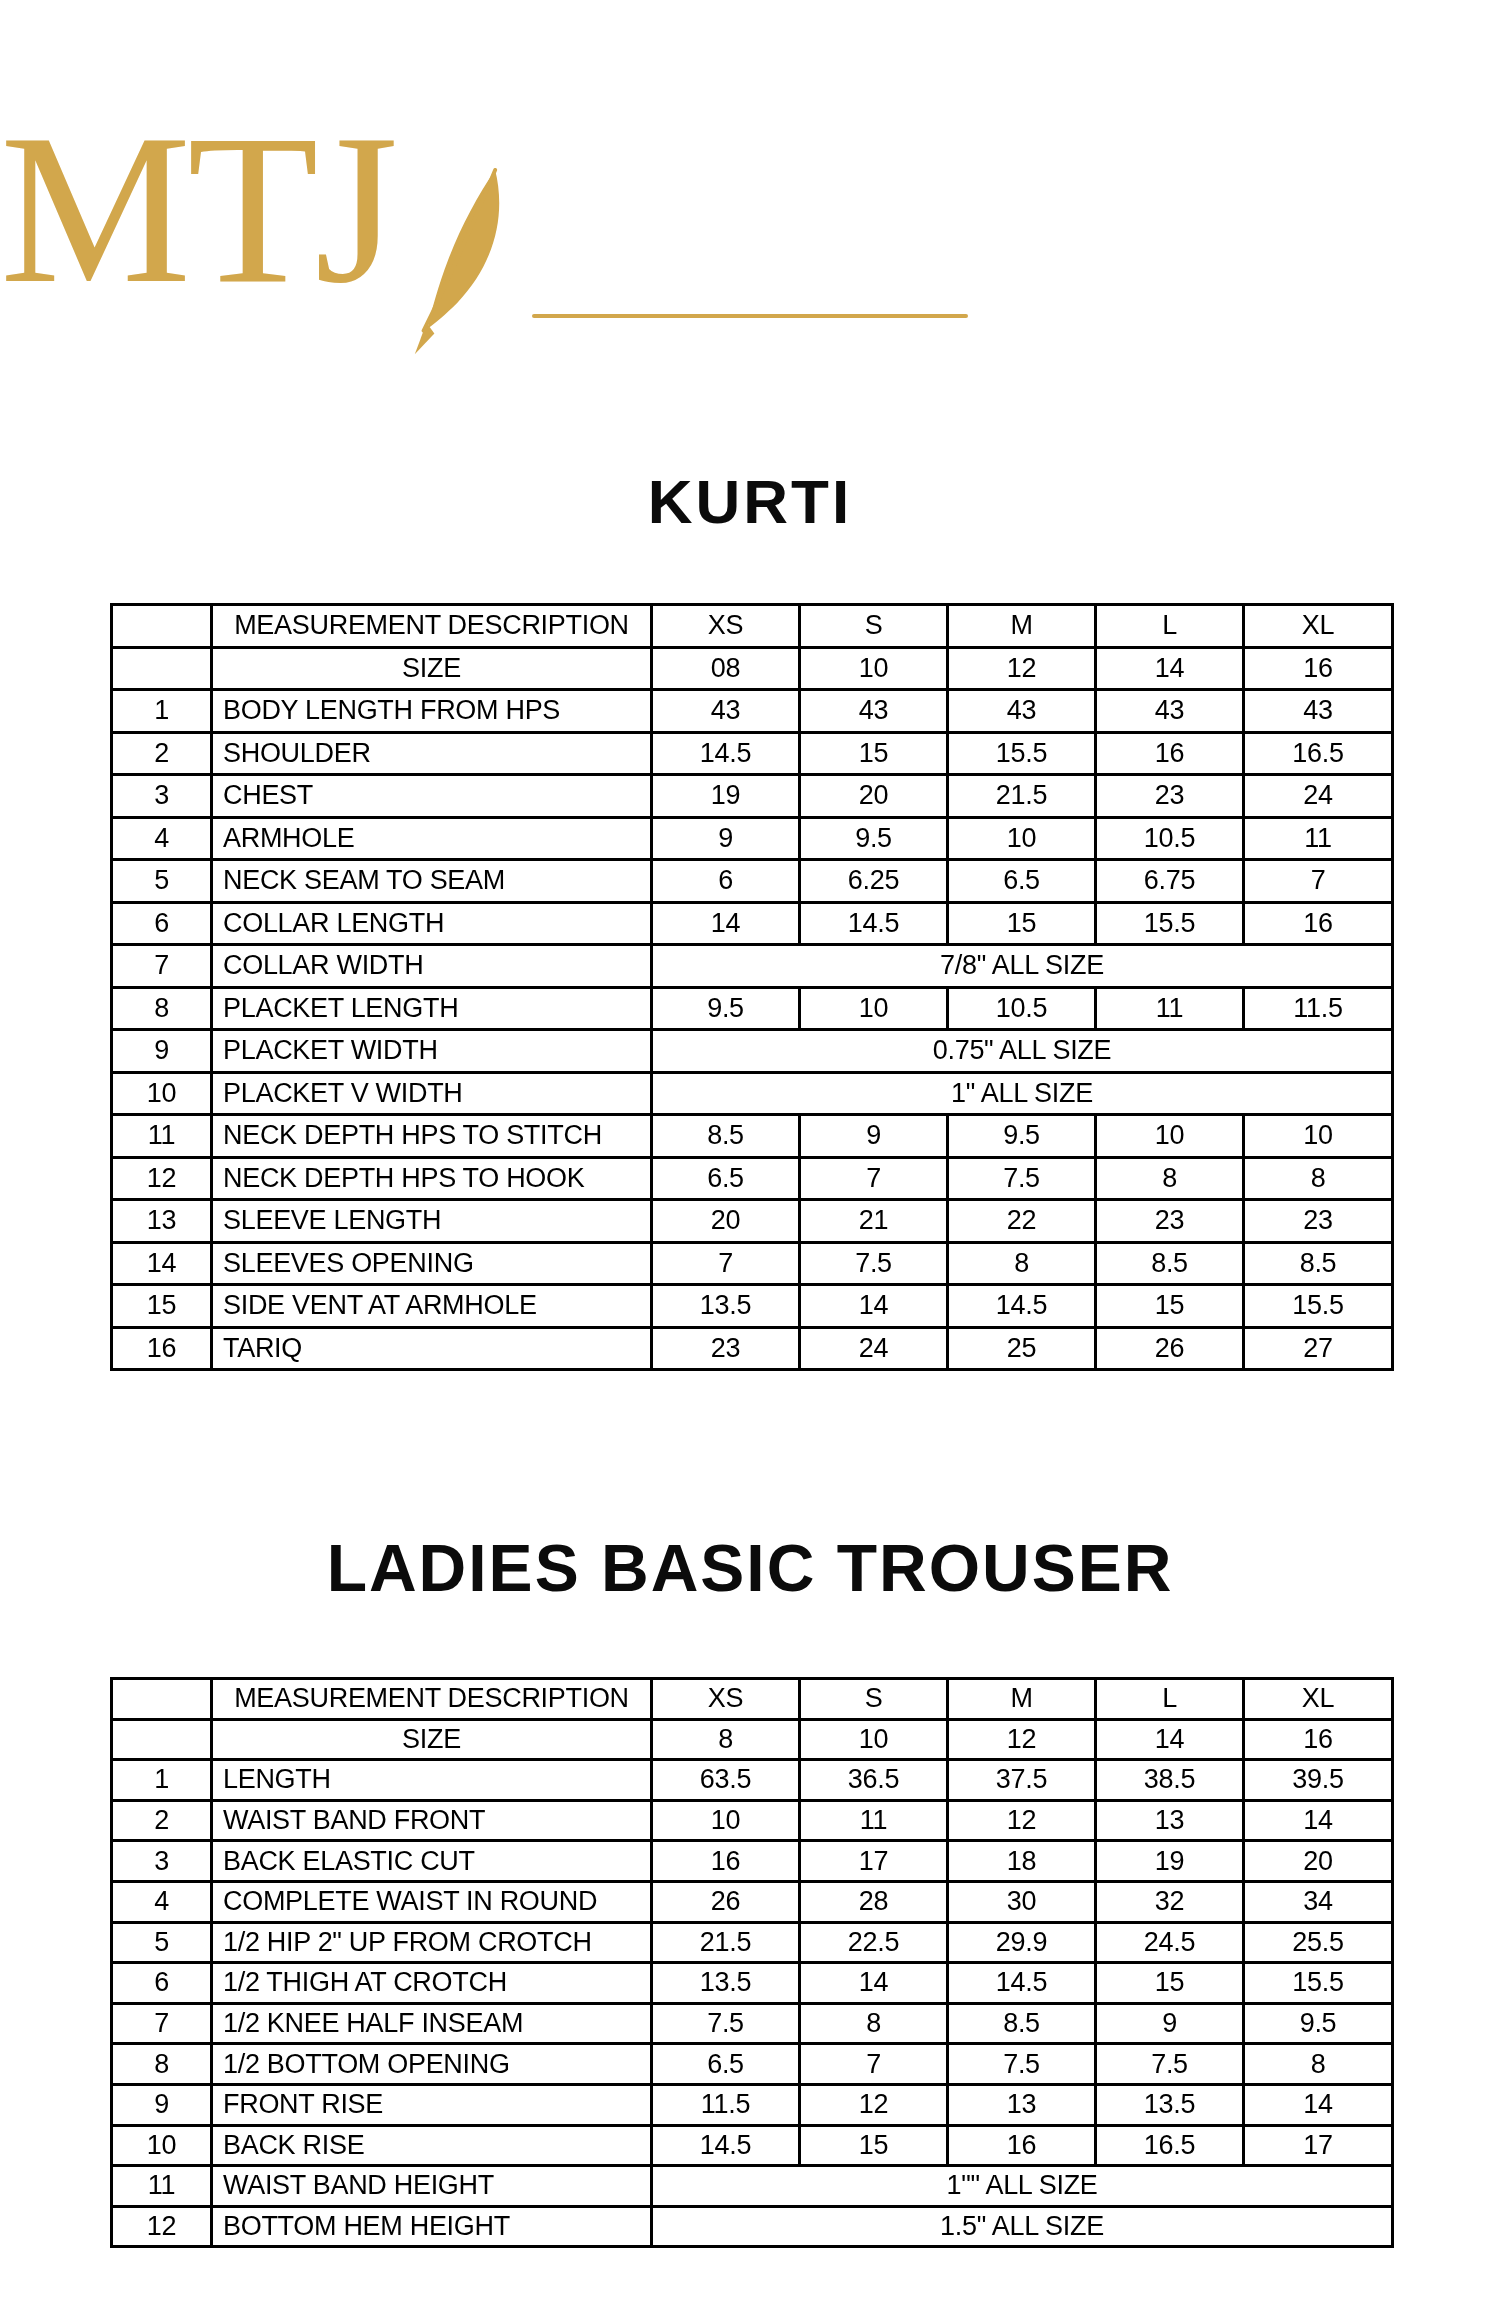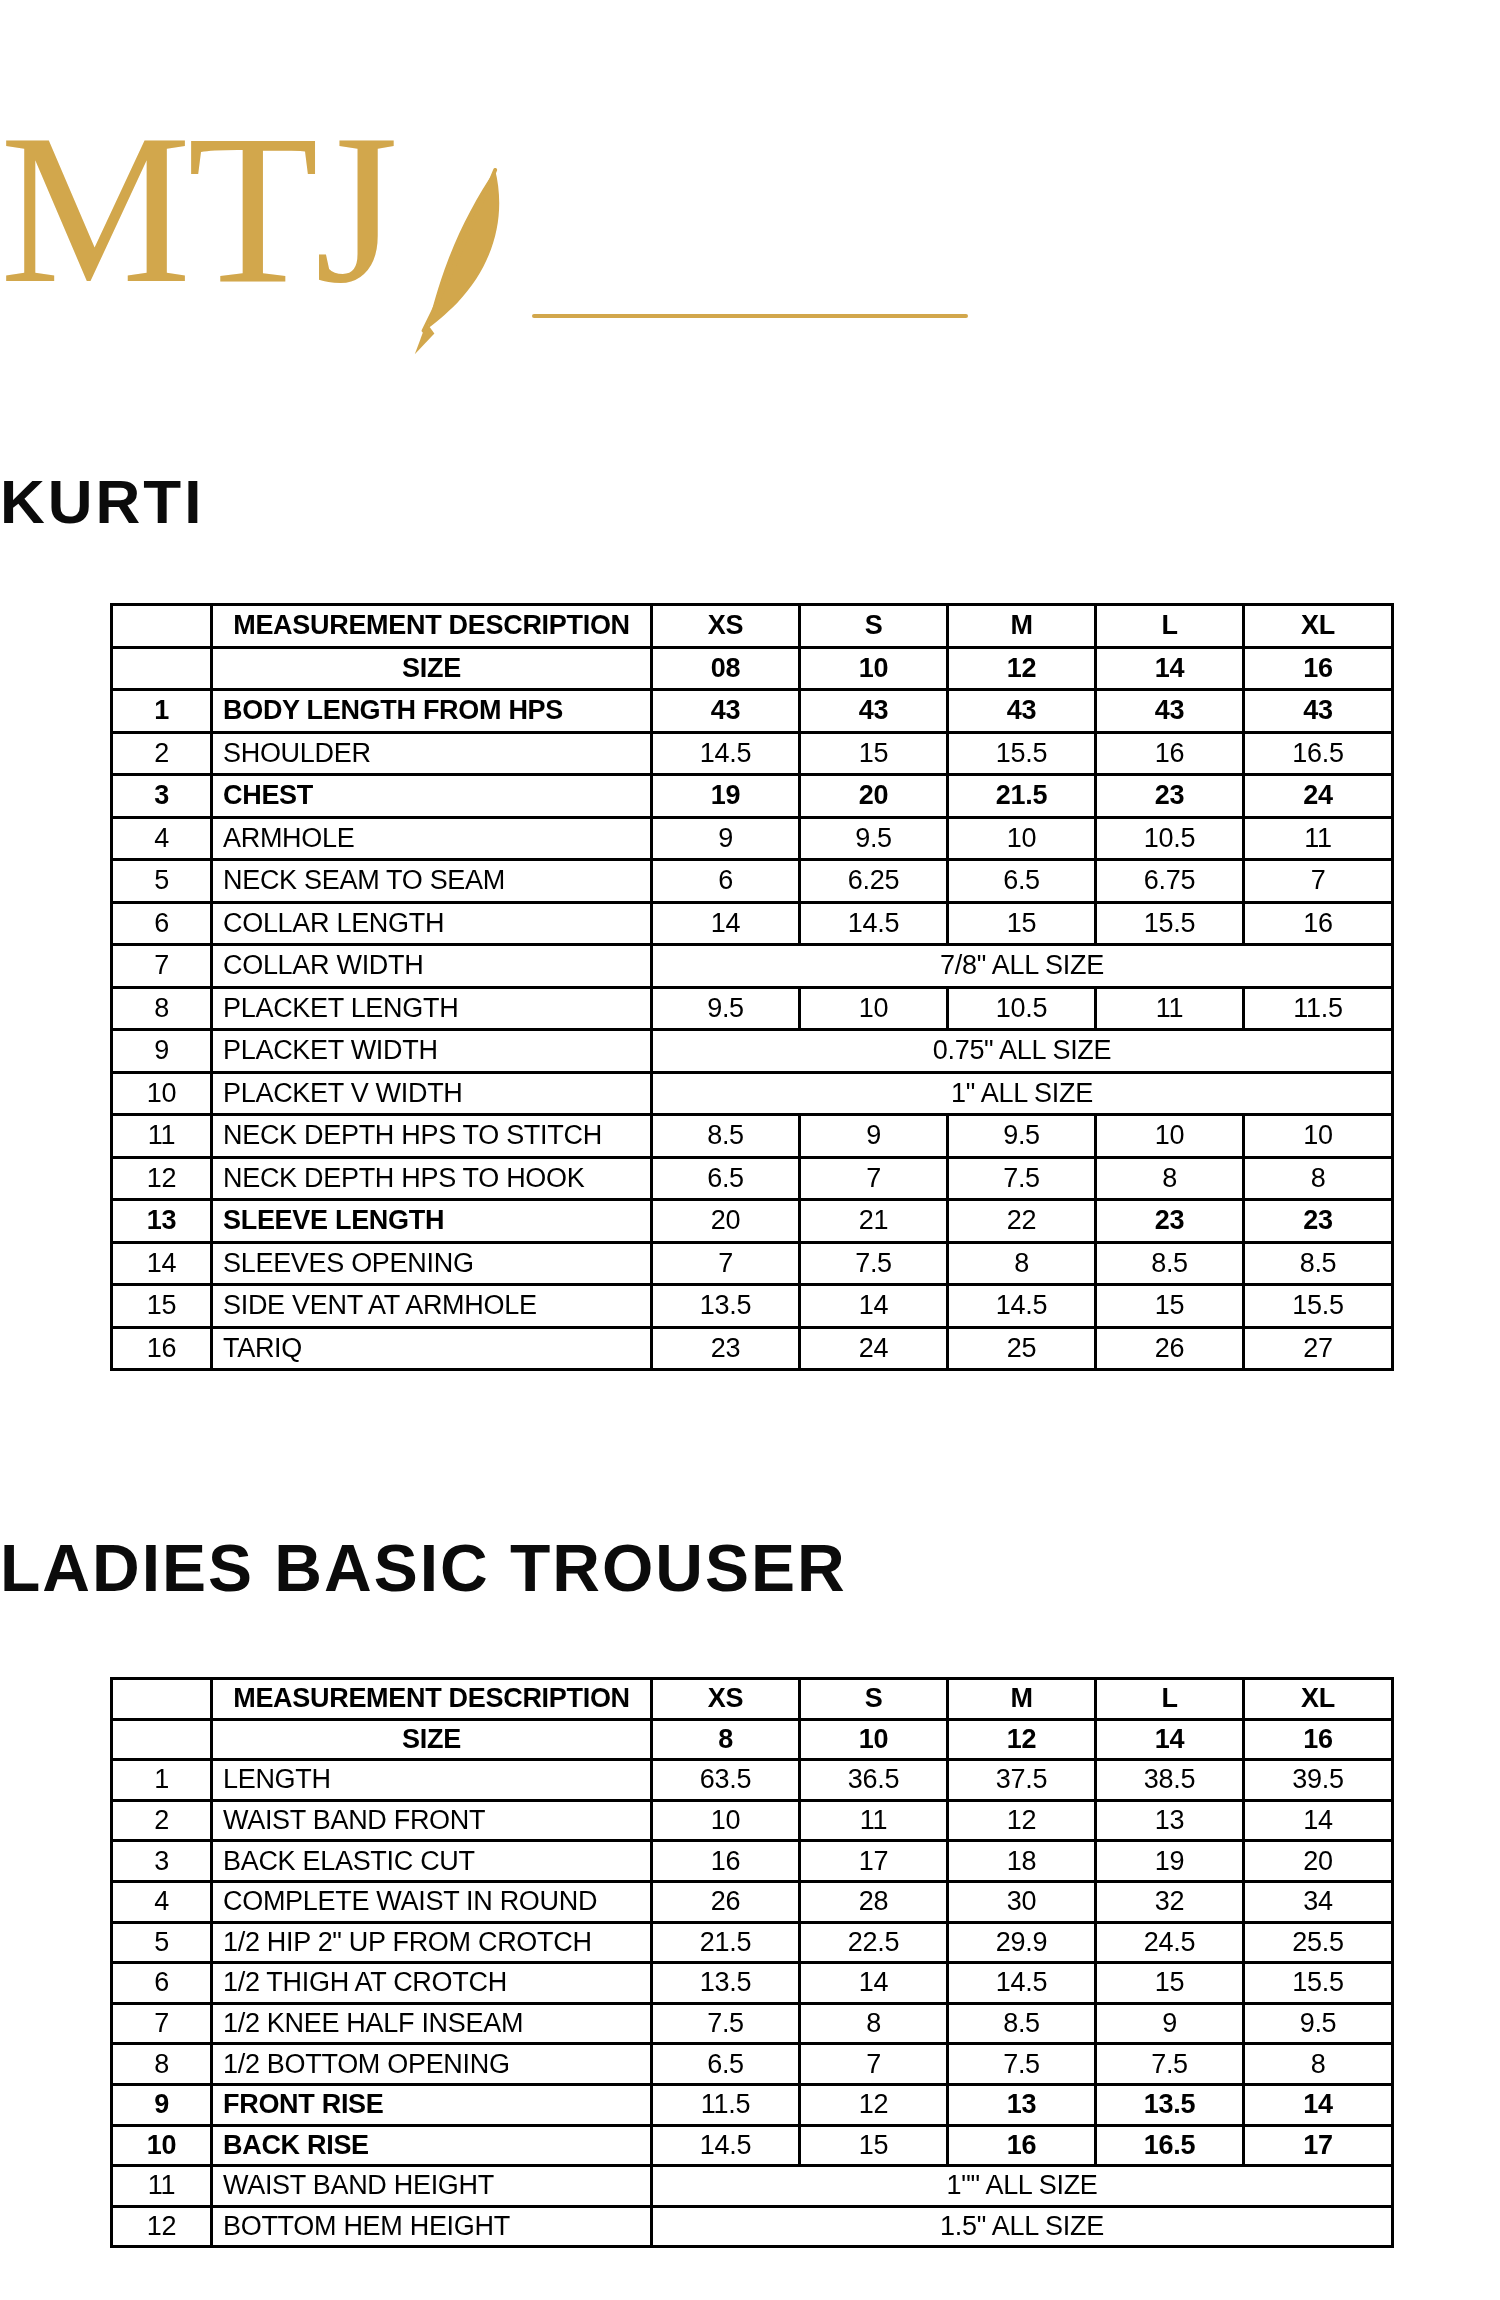--- a/index.html
+++ b/index.html
@@ -37,21 +37,21 @@
     font-family:"Liberation Serif", serif;
     font-size:46px; line-height:1;
     color:var(--gold);
     letter-spacing:17px;
     text-indent:17px;
   }
 
   
   .title {
     position:absolute; left:0; width:100%; margin:0;
-    text-align:left;
+    text-align:center;
     font-weight:800; color:#0b0b0b;
     font-family:"Liberation Sans", sans-serif;
   }
   .title-kurti   { top:466px;  font-size:62px; letter-spacing:3px; }
   .title-trouser { top:1530px; font-size:66px; letter-spacing:2px; }
 
   
   .size-table {
     position:absolute; left:110px; width:1281px;
     border-collapse:collapse; table-layout:fixed;
@@ -60,21 +60,21 @@
   .table-kurti   { top:603px; }
   .table-trouser { top:1677px; }
   .size-table td {
     border:3px solid #000;
     text-align:center; vertical-align:middle;
     padding:0; overflow:hidden; white-space:nowrap;
   }
   .size-table td.label { text-align:left; padding-left:10px; }
   .table-kurti   tr { height:42.5px; }
   .table-trouser tr { height:40.6px; }
-  .b { font-weight:bold; }
+  .b { font-weight:normal; }
 </style>
 </head>
 <body>
 
 <div class="page">
 
   <div class="logo">
     <div class="mtj-wrap">
       <span class="mtj">MTJ</span>
       <svg class="feather" viewBox="0 0 120 200" aria-hidden="true">

